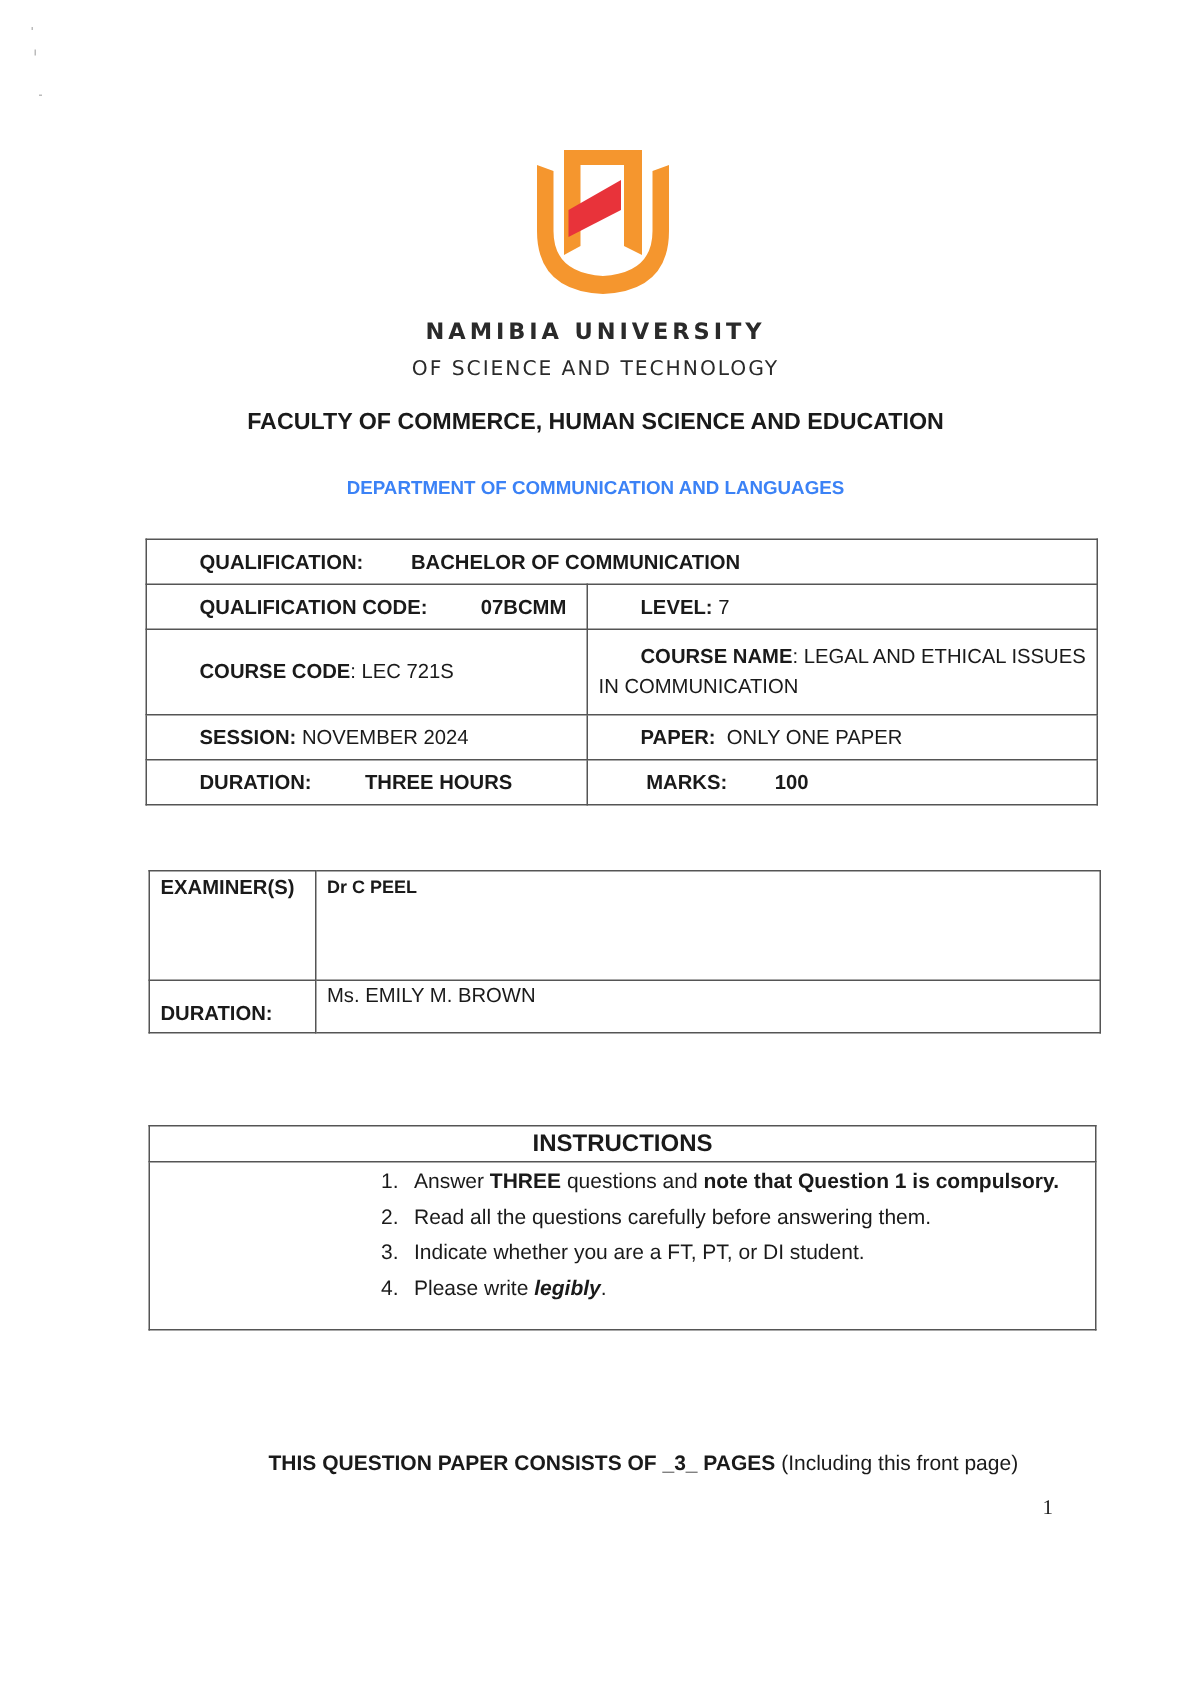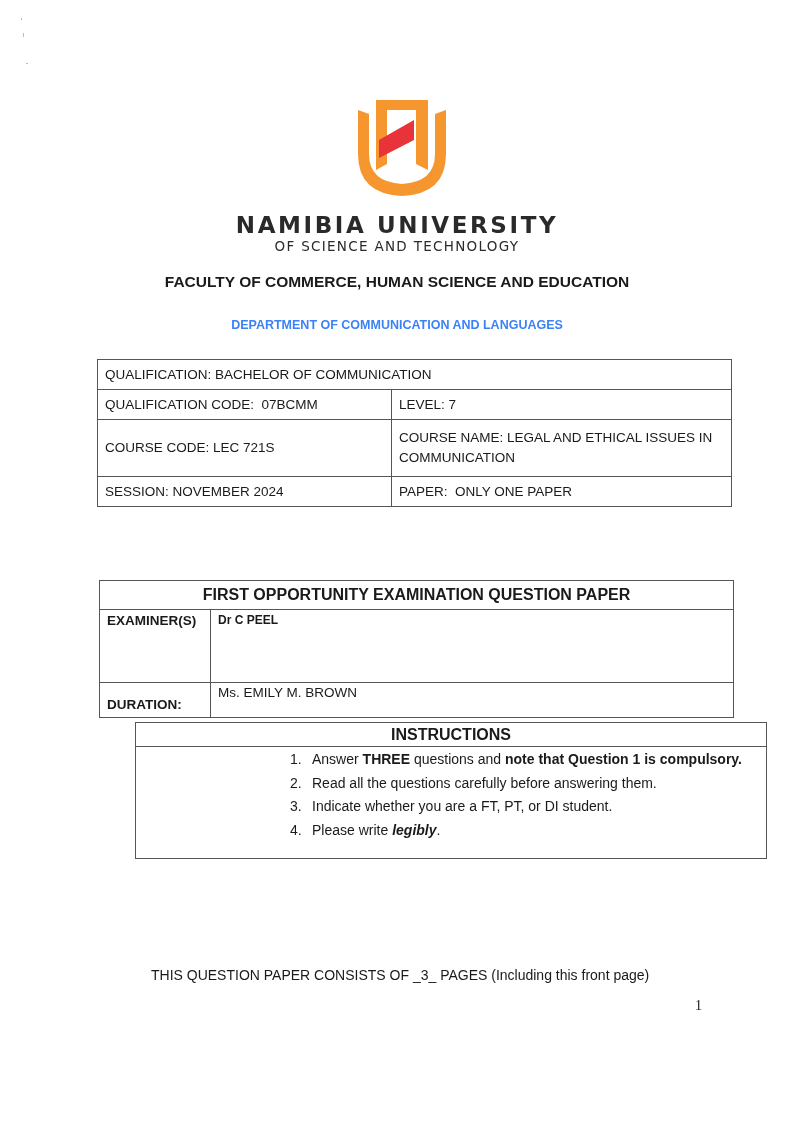--- a/index.html
+++ b/index.html
@@ -1,49 +1,49 @@
 <!DOCTYPE html>
 <html><head>
 <meta charset="utf-8">
 <style>
   html, body { margin: 0; padding: 0; background: #ffffff; }
   body { width: 794px; height: 1122px; position: relative; overflow: hidden;
          font-family: "Liberation Sans", "DejaVu Sans", sans-serif; color: #1a1a1a; }
 
   .logo { position: absolute; left: 356px; top: 96px; width: 92px; height: 102px; }
   .uni-name { position: absolute; left: 0; width: 794px; top: 212px; text-align: center;
-              font-family: "DejaVu Sans", sans-serif; font-size: 23px; font-weight: bold;
+              font-family: "DejaVu Sans", sans-serif; font-size: 15px; font-weight: bold;
               letter-spacing: 2.6px; color: #2a2a2a; }
   .uni-sub { position: absolute; left: 0; width: 794px; top: 238px; text-align: center;
              font-family: "DejaVu Sans", sans-serif; font-size: 13.5px; letter-spacing: 1.3px; color: #2a2a2a; }
 
   .faculty { position: absolute; left: 0; width: 794px; top: 273px; text-align: center;
              font-size: 15.5px; font-weight: bold; color: #1a1a1a; }
   .department { position: absolute; left: 0; width: 794px; top: 318px; text-align: center;
                 font-size: 12.5px; font-weight: bold; color: #3b82f6; }
 
   table { border-collapse: collapse; position: absolute; font-size: 13.5px; }
   td { border: 1px solid #555; padding: 0 7px; vertical-align: middle; }
-  .b { font-weight: normal; }
+  .b { font-weight: bold; margin-left: 28px; }
 
   .qual-table { left: 97px; top: 359px; width: 635px; }
   .qual-table td { height: 29px; }
   .qual-table tr.tall td { height: 56px; line-height: 20px; }
   .qual-table td.left { width: 279px; }
 
   .exam-table { left: 99px; top: 580px; width: 635px; }
   .exam-table td.title { height: 28px; text-align: center; font-size: 16px; font-weight: bold; }
   .exam-table td.lbl { width: 96px; font-weight: bold; }
   .exam-table tr.examiner td { height: 69px; vertical-align: top; padding-top: 3px; }
   .exam-table tr.examiner td.val { font-size: 12px; font-weight: bold; }
   .exam-table tr.moderator td { height: 29px; }
   .exam-table tr.moderator td.lbl { vertical-align: bottom; padding-bottom: 5px; }
   .exam-table tr.moderator td.val { vertical-align: top; padding-top: 2px; font-weight: normal; }
 
-  .instr-table { left: 99px; top: 722px; width: 632px; margin-left: 36px; }
+  .instr-table { left: 99px; top: 750px; width: 632px; }
   .instr-table td.title { height: 23px; text-align: center; font-size: 16px; font-weight: bold; }
   .instr-table td.body { height: 111px; vertical-align: top; padding: 0; }
   .instr-list { margin: 0; padding: 0; list-style: none; position: relative; left: 154px; top: 1px; }
   .instr-list li { font-size: 14px; line-height: 23.5px; }
   .instr-list .num { display: inline-block; width: 22px; }
 
   .pages-note { position: absolute; left: 151px; top: 967px; font-size: 14px; }
   .page-num { position: absolute; left: 695px; top: 998px; font-family: "Liberation Serif", serif; font-size: 14px; }
   .speck { position: absolute; background: #bbb; width: 1px; }
 </style>
@@ -93,28 +93,35 @@
   <tr>
     <td class="left">
       <span class="b">SESSION:</span>
       <span>NOVEMBER 2024</span>
     </td>
     <td>
       <span class="b">PAPER:</span>&nbsp;
       <span>ONLY ONE PAPER</span>
     </td>
   </tr>
+  <tr>
+    <td class="left">
+      <span class="b">DURATION:</span>&nbsp;
+      <span class="b">THREE HOURS</span>
+    </td>
+    <td>
+      &nbsp;<span class="b">MARKS:</span>
+      <span class="b">100</span>
+    </td>
+  </tr>
 </tbody>
   </table>
 
 <table class="exam-table">
   <tbody>
-      <tr>
-    <td colspan="2" class="title">FIRST OPPORTUNITY EXAMINATION QUESTION PAPER</td>
-  </tr>
   <tr class="examiner">
     <td class="lbl">EXAMINER(S)</td>
     <td class="val">Dr C PEEL</td>
   </tr>
   <tr class="moderator">
     <td class="lbl">DURATION:</td>
     <td class="val">Ms. EMILY M. BROWN</td>
   </tr>
 </tbody>
   </table>

